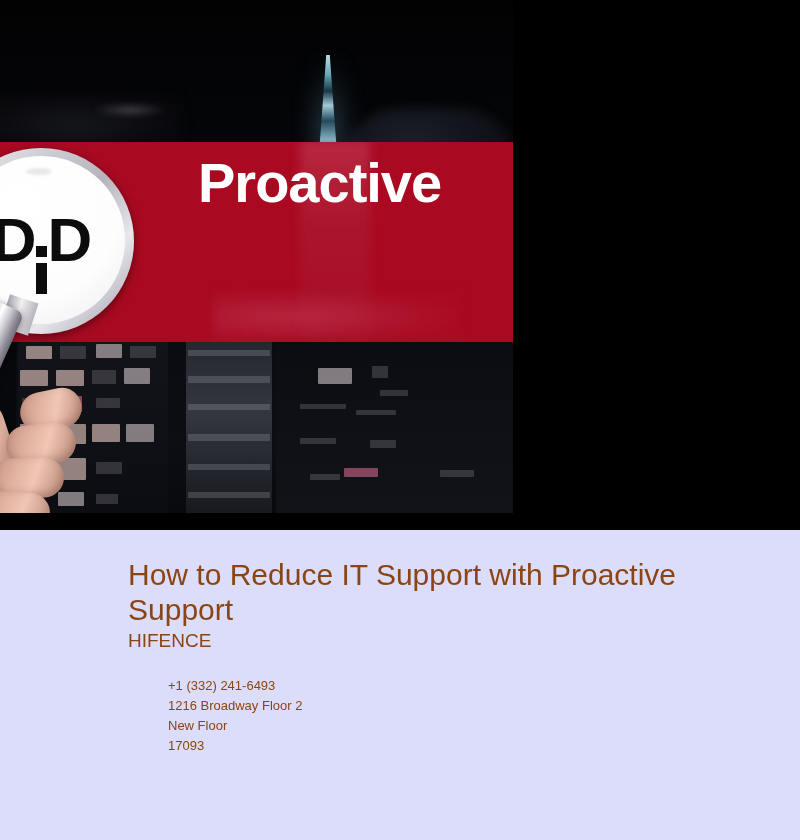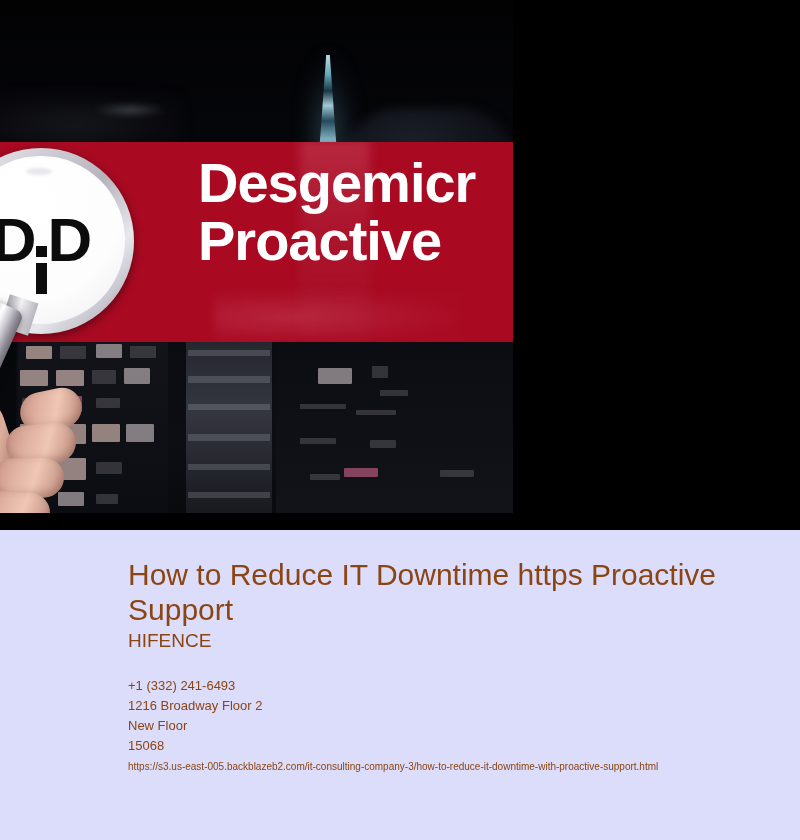--- a/index.html
+++ b/index.html
@@ -324,21 +324,21 @@
 
   #contact-block {
     position: absolute;
     left: 128px;
     top: 146px;
     color: #8b4513;
     font-family: "Liberation Sans", sans-serif;
     font-size: 13px;
     line-height: 20px;
   }
-  #contact-block div { white-space: nowrap; }
+  #contact-block div { white-space: nowrap; margin-left: 40px; }
 
   #source-url {
     position: absolute;
     left: 128px;
     top: 230px;
     color: #8b4513;
     font-family: "Liberation Sans", sans-serif;
     font-size: 10px;
     line-height: 13px;
     white-space: nowrap;
@@ -409,21 +409,20 @@
       <div class="win dim" style="left:370px; top:98px;  width:26px; height:8px;"></div>
       <div class="win pink" style="left:344px; top:126px; width:34px; height:9px;"></div>
       <div class="win dim" style="left:310px; top:132px; width:30px; height:6px;"></div>
       <div class="win dim" style="left:440px; top:128px; width:34px; height:7px;"></div>
     </div>
 
     <div id="red-banner">
       <div class="banner-show-through"></div>
       <div class="banner-show-through2"></div>
       <div id="banner-text">
-        <span class="bl">Desgemicr</span>
         <span class="bl">Proactive</span>
       </div>
     </div>
 
     <div id="magnifier">
       <div class="mag-rim"></div>
       <div class="mag-lens"></div>
       <div class="mag-lens-hl"></div>
       <div class="mag-logo">
         <span>D</span>
@@ -445,26 +444,25 @@
       <div class="finger f4"></div>
     </div>
 
   </div>
 
   <div id="letterbox-bottom"></div>
 </div>
 
 <div id="content">
 
-  <h1 id="page-title">How to Reduce IT Downtime https Proactive Support</h1>
+  <h1 id="page-title">How to Reduce IT Support with Proactive Support</h1>
 
   <div id="brand-name">HIFENCE</div>
 
   <div id="contact-block">
     <div>+1 (332) 241-6493</div>
     <div>1216 Broadway Floor 2</div>
     <div>New Floor</div>
-    <div>15068</div>
+    <div>17093</div>
   </div>
 
-  <div id="source-url">https://s3.us-east-005.backblazeb2.com/it-consulting-company-3/how-to-reduce-it-downtime-with-proactive-support.html</div>
 
 </div>
 
 </body></html>

